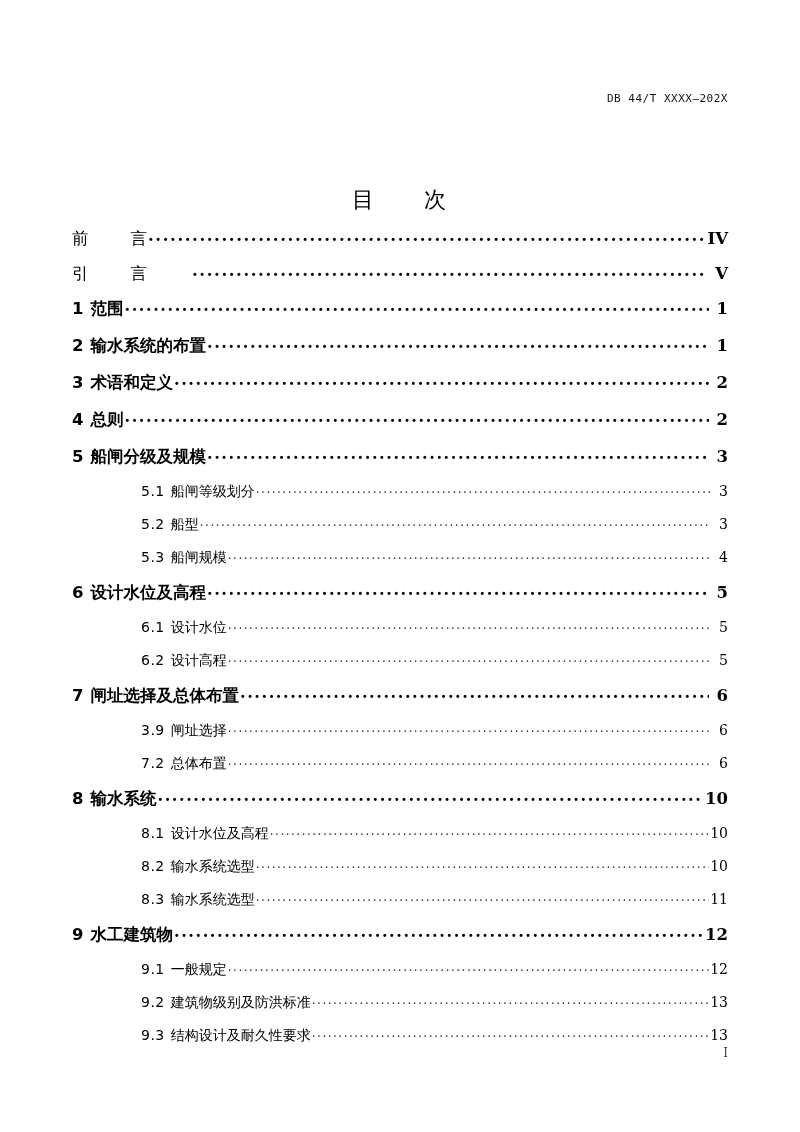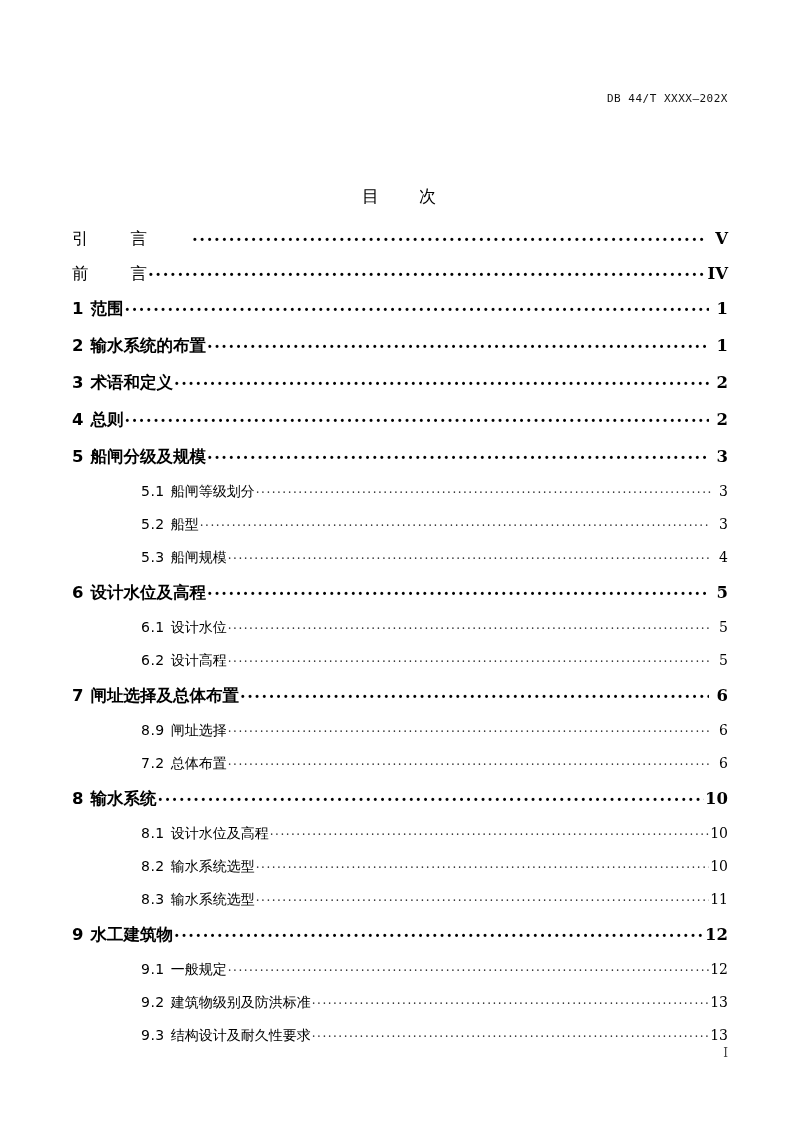--- a/index.html
+++ b/index.html
@@ -37,21 +37,21 @@
   }
 
   
   .toc-title {
     position: absolute;
     top: 185px;
     left: 0;
     width: 800px;
     text-align: center;
     font-family: "DejaVu Sans", "Liberation Sans", sans-serif;
-    font-size: 17px;
+    font-size: 22px;
     font-weight: 400;
     letter-spacing: 2px;
     color: #000;
   }
 
   
   .toc {
     position: absolute;
     top: 228px;
     left: 72px;
@@ -190,29 +190,29 @@
 <body>
 
 <div class="page">
 
   <div class="doc-header">DB 44/T XXXX—202X</div>
 
   <div class="toc-title">目　　次</div>
 
   <div class="toc">
       <div class="toc-row row-front">
+        <span class="toc-label"><span>前</span><span class="sp"></span><span>言</span></span>
+        <span class="toc-dots"></span>
+        <span class="toc-page">IV</span>
+      </div>
+      <div class="toc-row row-front">
         <span class="toc-label"><span>引</span><span class="sp"></span><span>言</span><span class="gap"></span></span>
         <span class="toc-dots"></span>
         <span class="toc-page">V</span>
       </div>
-      <div class="toc-row row-front">
-        <span class="toc-label"><span>前</span><span class="sp"></span><span>言</span></span>
-        <span class="toc-dots"></span>
-        <span class="toc-page">IV</span>
-      </div>
       <div class="toc-row row-l1">
         <span class="toc-label"><span class="num">1</span><span>范围</span></span>
         <span class="toc-dots"></span>
         <span class="toc-page">1</span>
       </div>
       <div class="toc-row row-l1">
         <span class="toc-label"><span class="num">2</span><span>输水系统的布置</span></span>
         <span class="toc-dots"></span>
         <span class="toc-page">1</span>
       </div>
@@ -260,21 +260,21 @@
         <span class="toc-label"><span class="num">6.2</span><span>设计高程</span></span>
         <span class="toc-dots"></span>
         <span class="toc-page">5</span>
       </div>
       <div class="toc-row row-l1">
         <span class="toc-label"><span class="num">7</span><span>闸址选择及总体布置</span></span>
         <span class="toc-dots"></span>
         <span class="toc-page">6</span>
       </div>
       <div class="toc-row row-l2">
-        <span class="toc-label"><span class="num">8.9</span><span>闸址选择</span></span>
+        <span class="toc-label"><span class="num">3.9</span><span>闸址选择</span></span>
         <span class="toc-dots"></span>
         <span class="toc-page">6</span>
       </div>
       <div class="toc-row row-l2">
         <span class="toc-label"><span class="num">7.2</span><span>总体布置</span></span>
         <span class="toc-dots"></span>
         <span class="toc-page">6</span>
       </div>
       <div class="toc-row row-l1">
         <span class="toc-label"><span class="num">8</span><span>输水系统</span></span>

